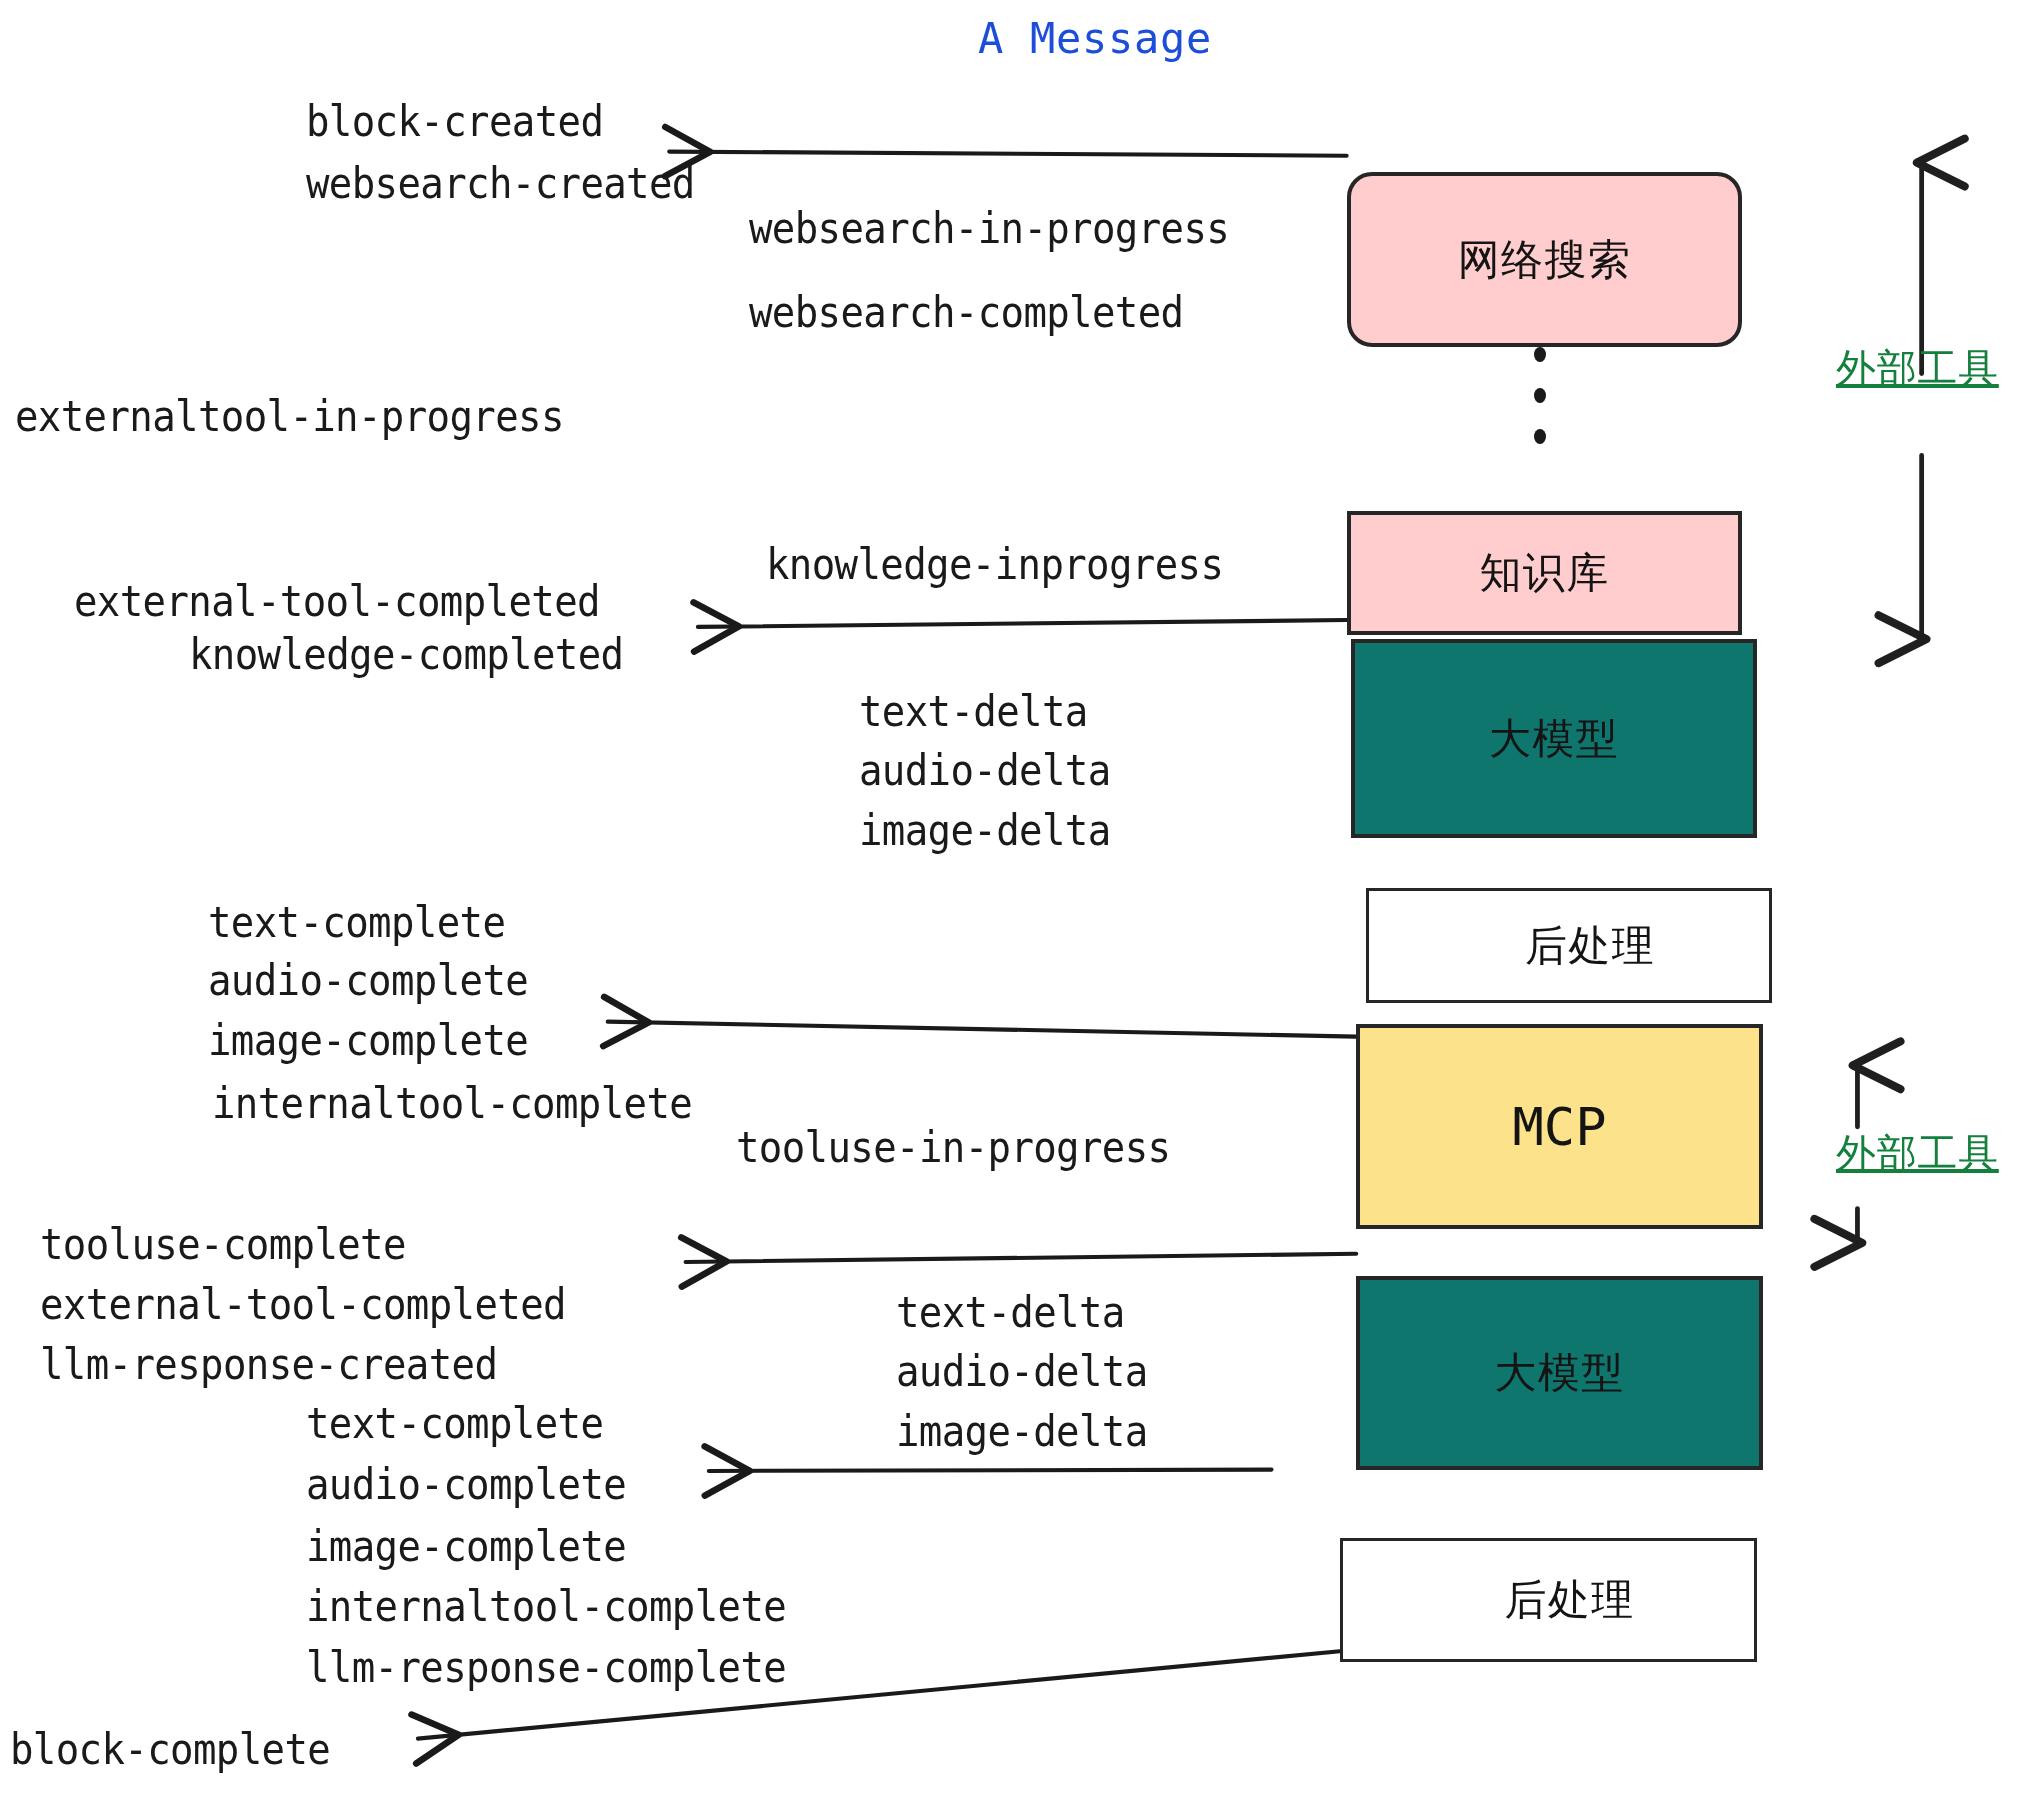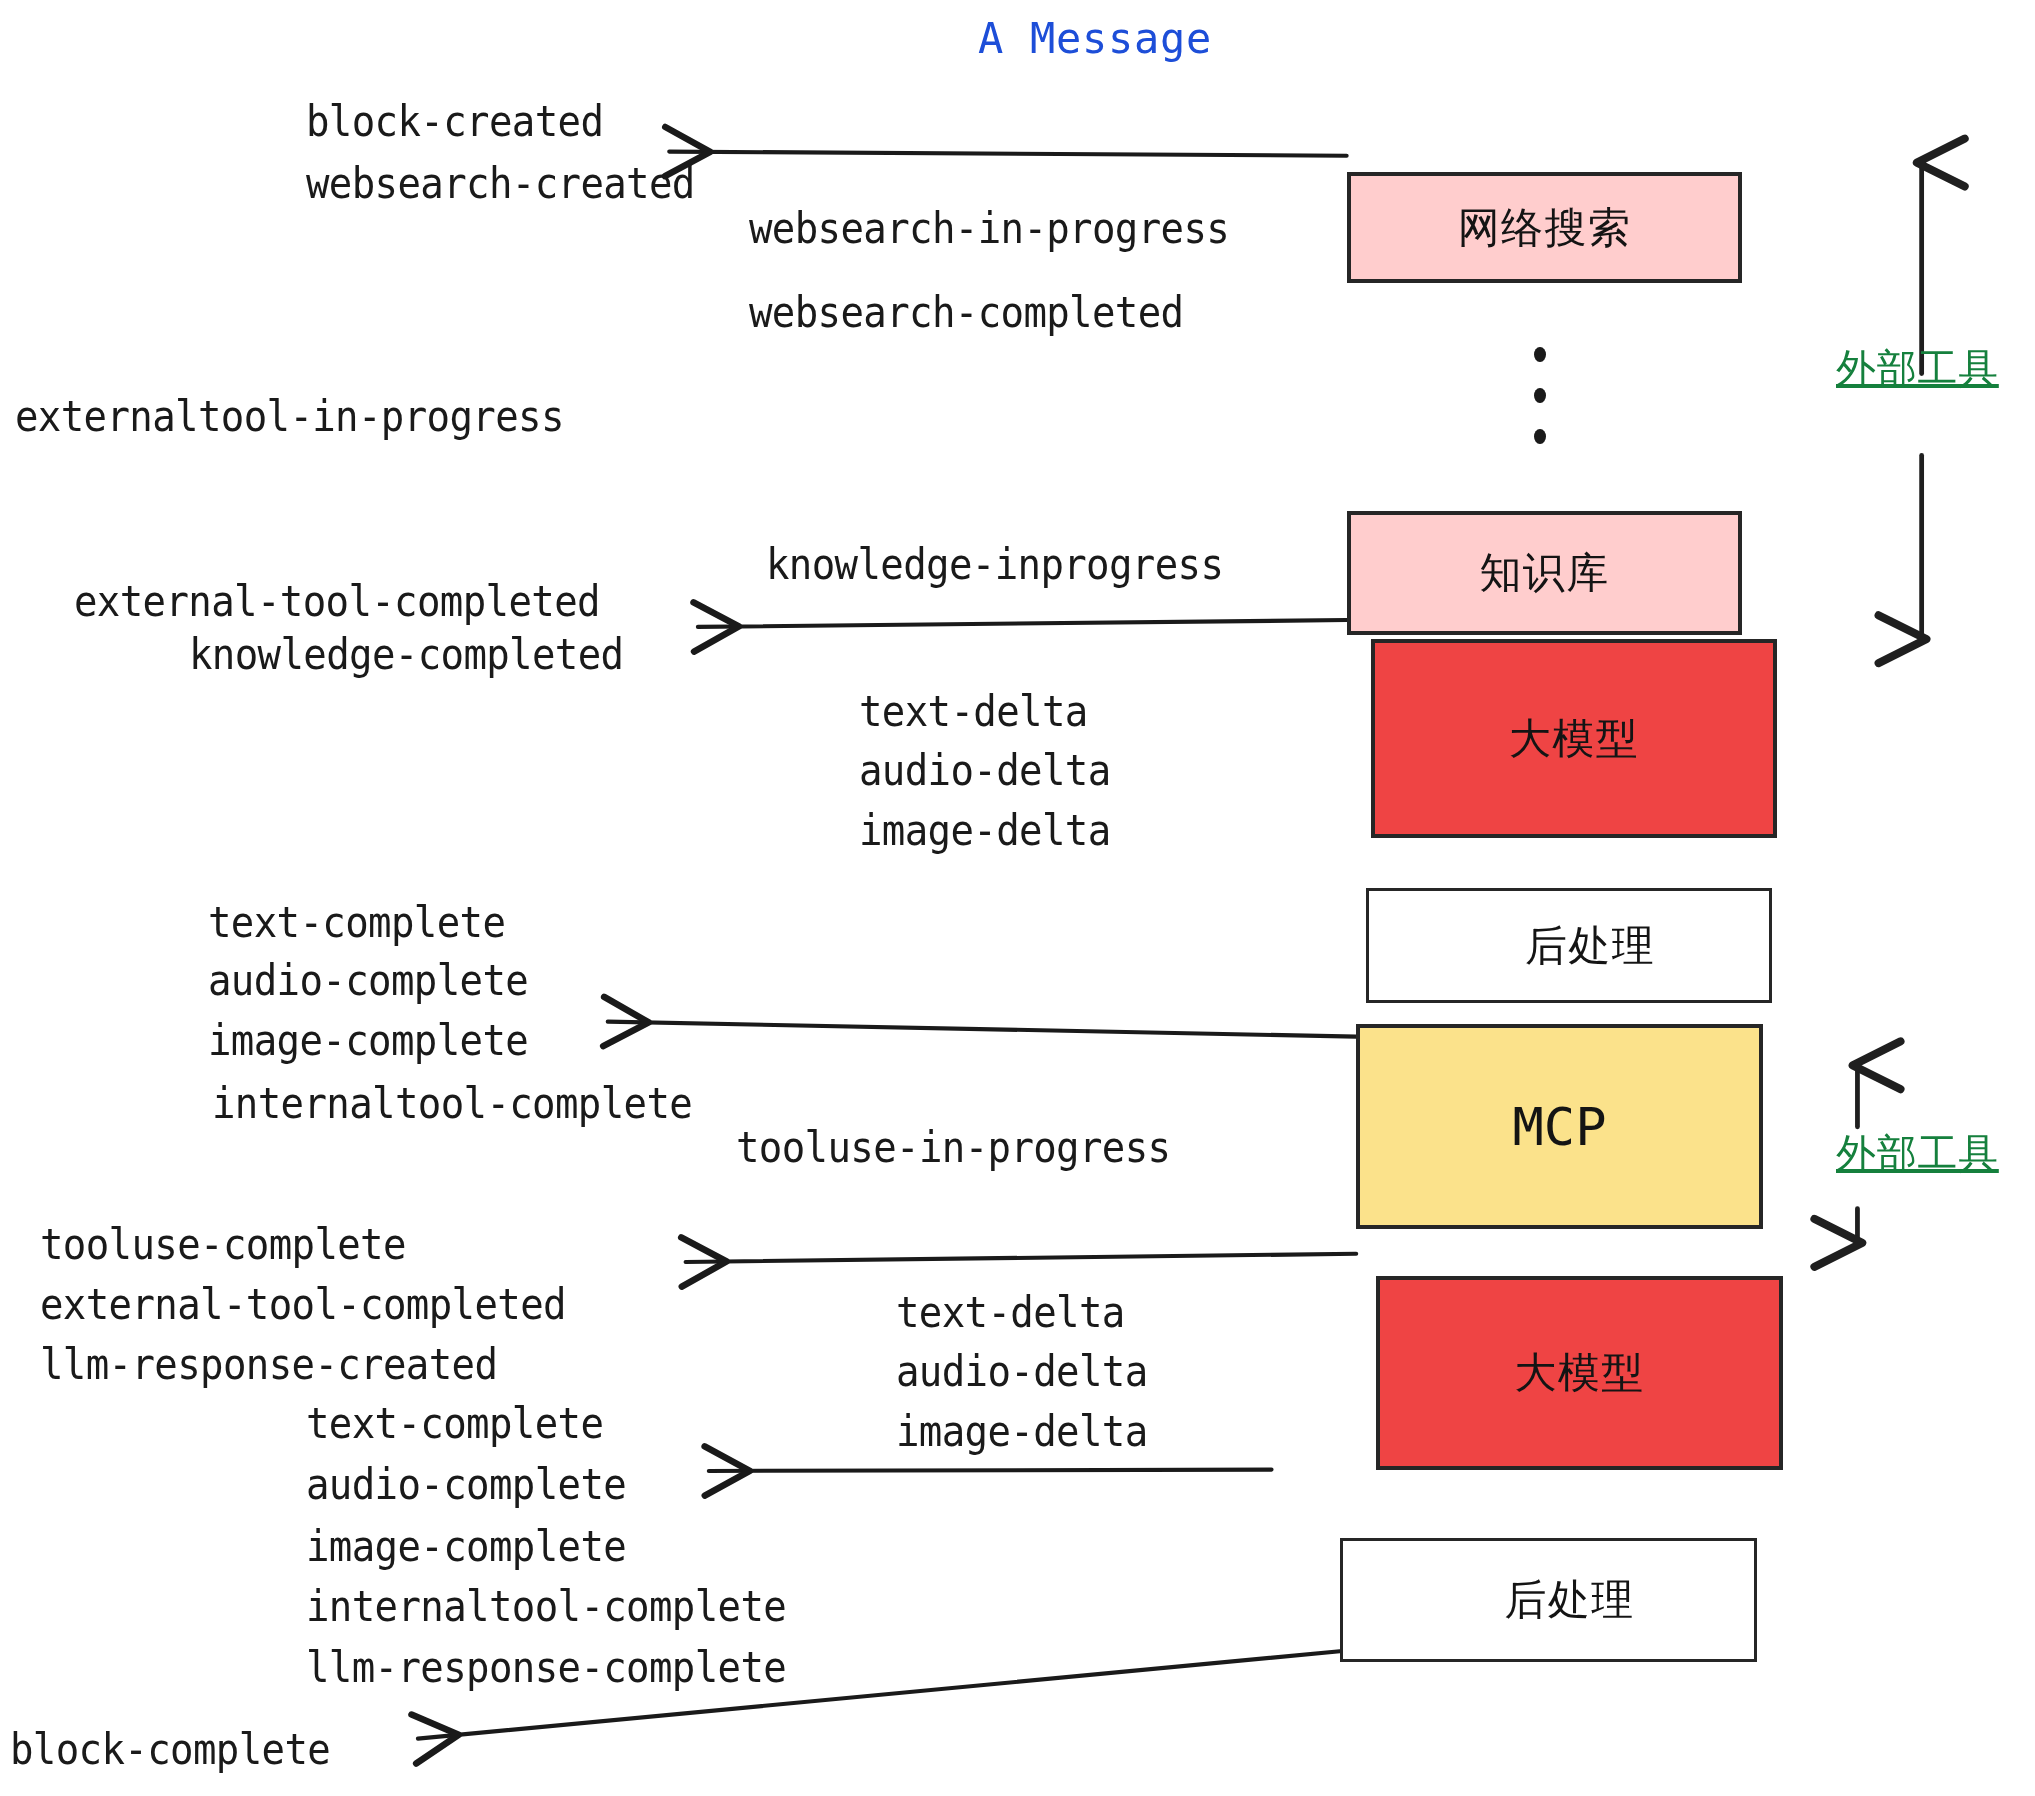--- a/index.html
+++ b/index.html
@@ -41,21 +41,21 @@
     font-size:42px;
     color:#141414;
     letter-spacing:1.4px;
   }
   .box.mono{
     font-family:"DejaVu Sans Mono","Liberation Mono",monospace;
     font-size:52px;
     letter-spacing:0;
   }
   .box.pink  {background:#ffcdcd;}
-  .box.green {background:#ef4444;margin-left:20px;}
+  .box.green {background:#0f766e;}
   .box.yellow{background:#fbe28b;}
   .box.white {background:#ffffff;border-width:3.4px;padding-left:42px;}
 
   
   .vdots{position:absolute;}
   .vdots i{
     display:block;width:11.6px;height:15px;border-radius:50%;
     background:#1a1a1a;margin-bottom:26px;
   }
 
@@ -99,21 +99,21 @@
         <line x1="2814" y1="547" x2="2814" y2="238" marker-end="url(#ahu)"></line>
         <line x1="2814" y1="667" x2="2814" y2="936" marker-end="url(#ahu)"></line>
         <line x1="2720" y1="1650" x2="2720" y2="1560" marker-end="url(#ahu)"></line>
         <line x1="2720" y1="1770" x2="2720" y2="1820" marker-end="url(#ahu)"></line>
       </g>
   </svg>
 
   <div class="title" style="left:978px;top:13.7px;">A Message</div>
 
   <div id="box-layer">
-      <div class="box pink" style="left: 1347px; top: 172px; width: 395px; height: 111px;">
+      <div class="box pink" style="left: 1347px; top: 172px; width: 395px; height: 175px; border-radius: 25px;">
         <span>网络搜索</span>
       </div>
       <div class="box pink" style="left: 1347px; top: 511px; width: 395px; height: 124px;">
         <span>知识库</span>
       </div>
       <div class="box green" style="left: 1351px; top: 639px; width: 406px; height: 199px;">
         <span>大模型</span>
       </div>
       <div class="box white" style="left: 1366px; top: 888px; width: 406px; height: 115px;">
         <span>后处理</span>

